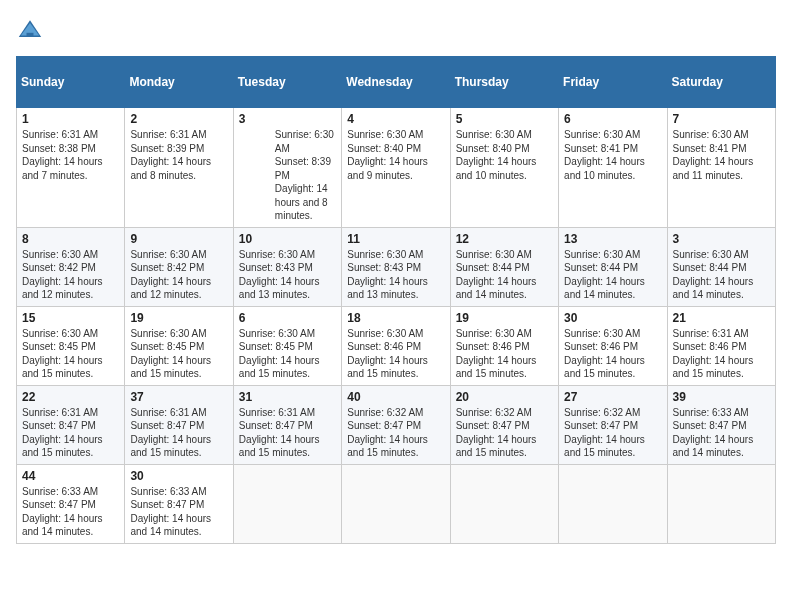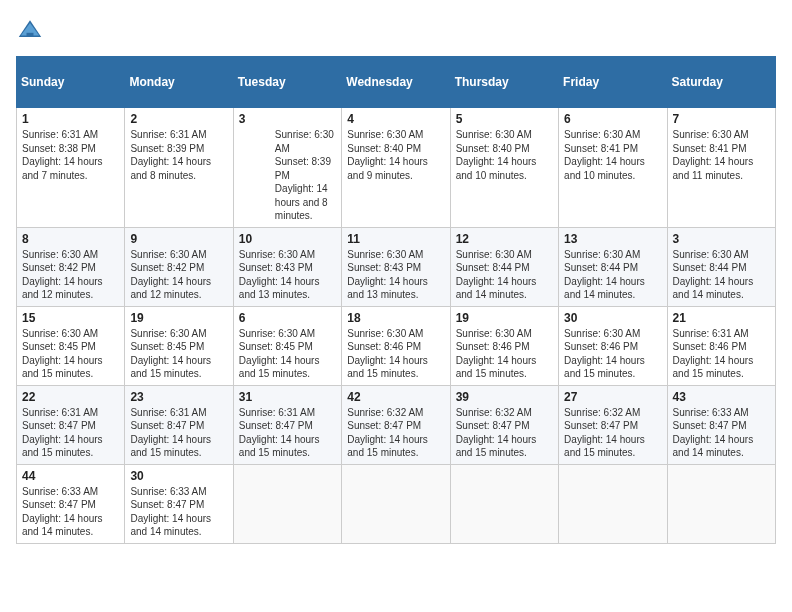--- a/index.html
+++ b/index.html
@@ -259,51 +259,51 @@
         </td>
       </tr>
       <tr>
         <td>
           <div class="day-num">22</div>
           <div class="day-detail" style="white-space: pre-line;"><span>Sunrise: 6:31 AM</span>
 <span>Sunset: 8:47 PM</span>
 <span>Daylight: 14 hours and 15 minutes.</span></div>
         </td>
         <td>
-          <div class="day-num">23</div>
+          <div class="day-num">37</div>
           <div class="day-detail" style="white-space: pre-line;"><span>Sunrise: 6:31 AM</span>
 <span>Sunset: 8:47 PM</span>
 <span>Daylight: 14 hours and 15 minutes.</span></div>
         </td>
         <td>
           <div class="day-num">31</div>
           <div class="day-detail" style="white-space: pre-line;"><span>Sunrise: 6:31 AM</span>
 <span>Sunset: 8:47 PM</span>
 <span>Daylight: 14 hours and 15 minutes.</span></div>
         </td>
         <td>
-          <div class="day-num">42</div>
+          <div class="day-num">40</div>
           <div class="day-detail" style="white-space: pre-line;"><span>Sunrise: 6:32 AM</span>
 <span>Sunset: 8:47 PM</span>
 <span>Daylight: 14 hours and 15 minutes.</span></div>
         </td>
         <td>
-          <div class="day-num">39</div>
+          <div class="day-num">20</div>
           <div class="day-detail" style="white-space: pre-line;"><span>Sunrise: 6:32 AM</span>
 <span>Sunset: 8:47 PM</span>
 <span>Daylight: 14 hours and 15 minutes.</span></div>
         </td>
         <td>
           <div class="day-num">27</div>
           <div class="day-detail" style="white-space: pre-line;"><span>Sunrise: 6:32 AM</span>
 <span>Sunset: 8:47 PM</span>
 <span>Daylight: 14 hours and 15 minutes.</span></div>
         </td>
         <td>
-          <div class="day-num">43</div>
+          <div class="day-num">39</div>
           <div class="day-detail" style="white-space: pre-line;"><span>Sunrise: 6:33 AM</span>
 <span>Sunset: 8:47 PM</span>
 <span>Daylight: 14 hours and 14 minutes.</span></div>
         </td>
       </tr>
       <tr>
         <td>
           <div class="day-num">44</div>
           <div class="day-detail" style="white-space: pre-line;"><span>Sunrise: 6:33 AM</span>
 <span>Sunset: 8:47 PM</span>

